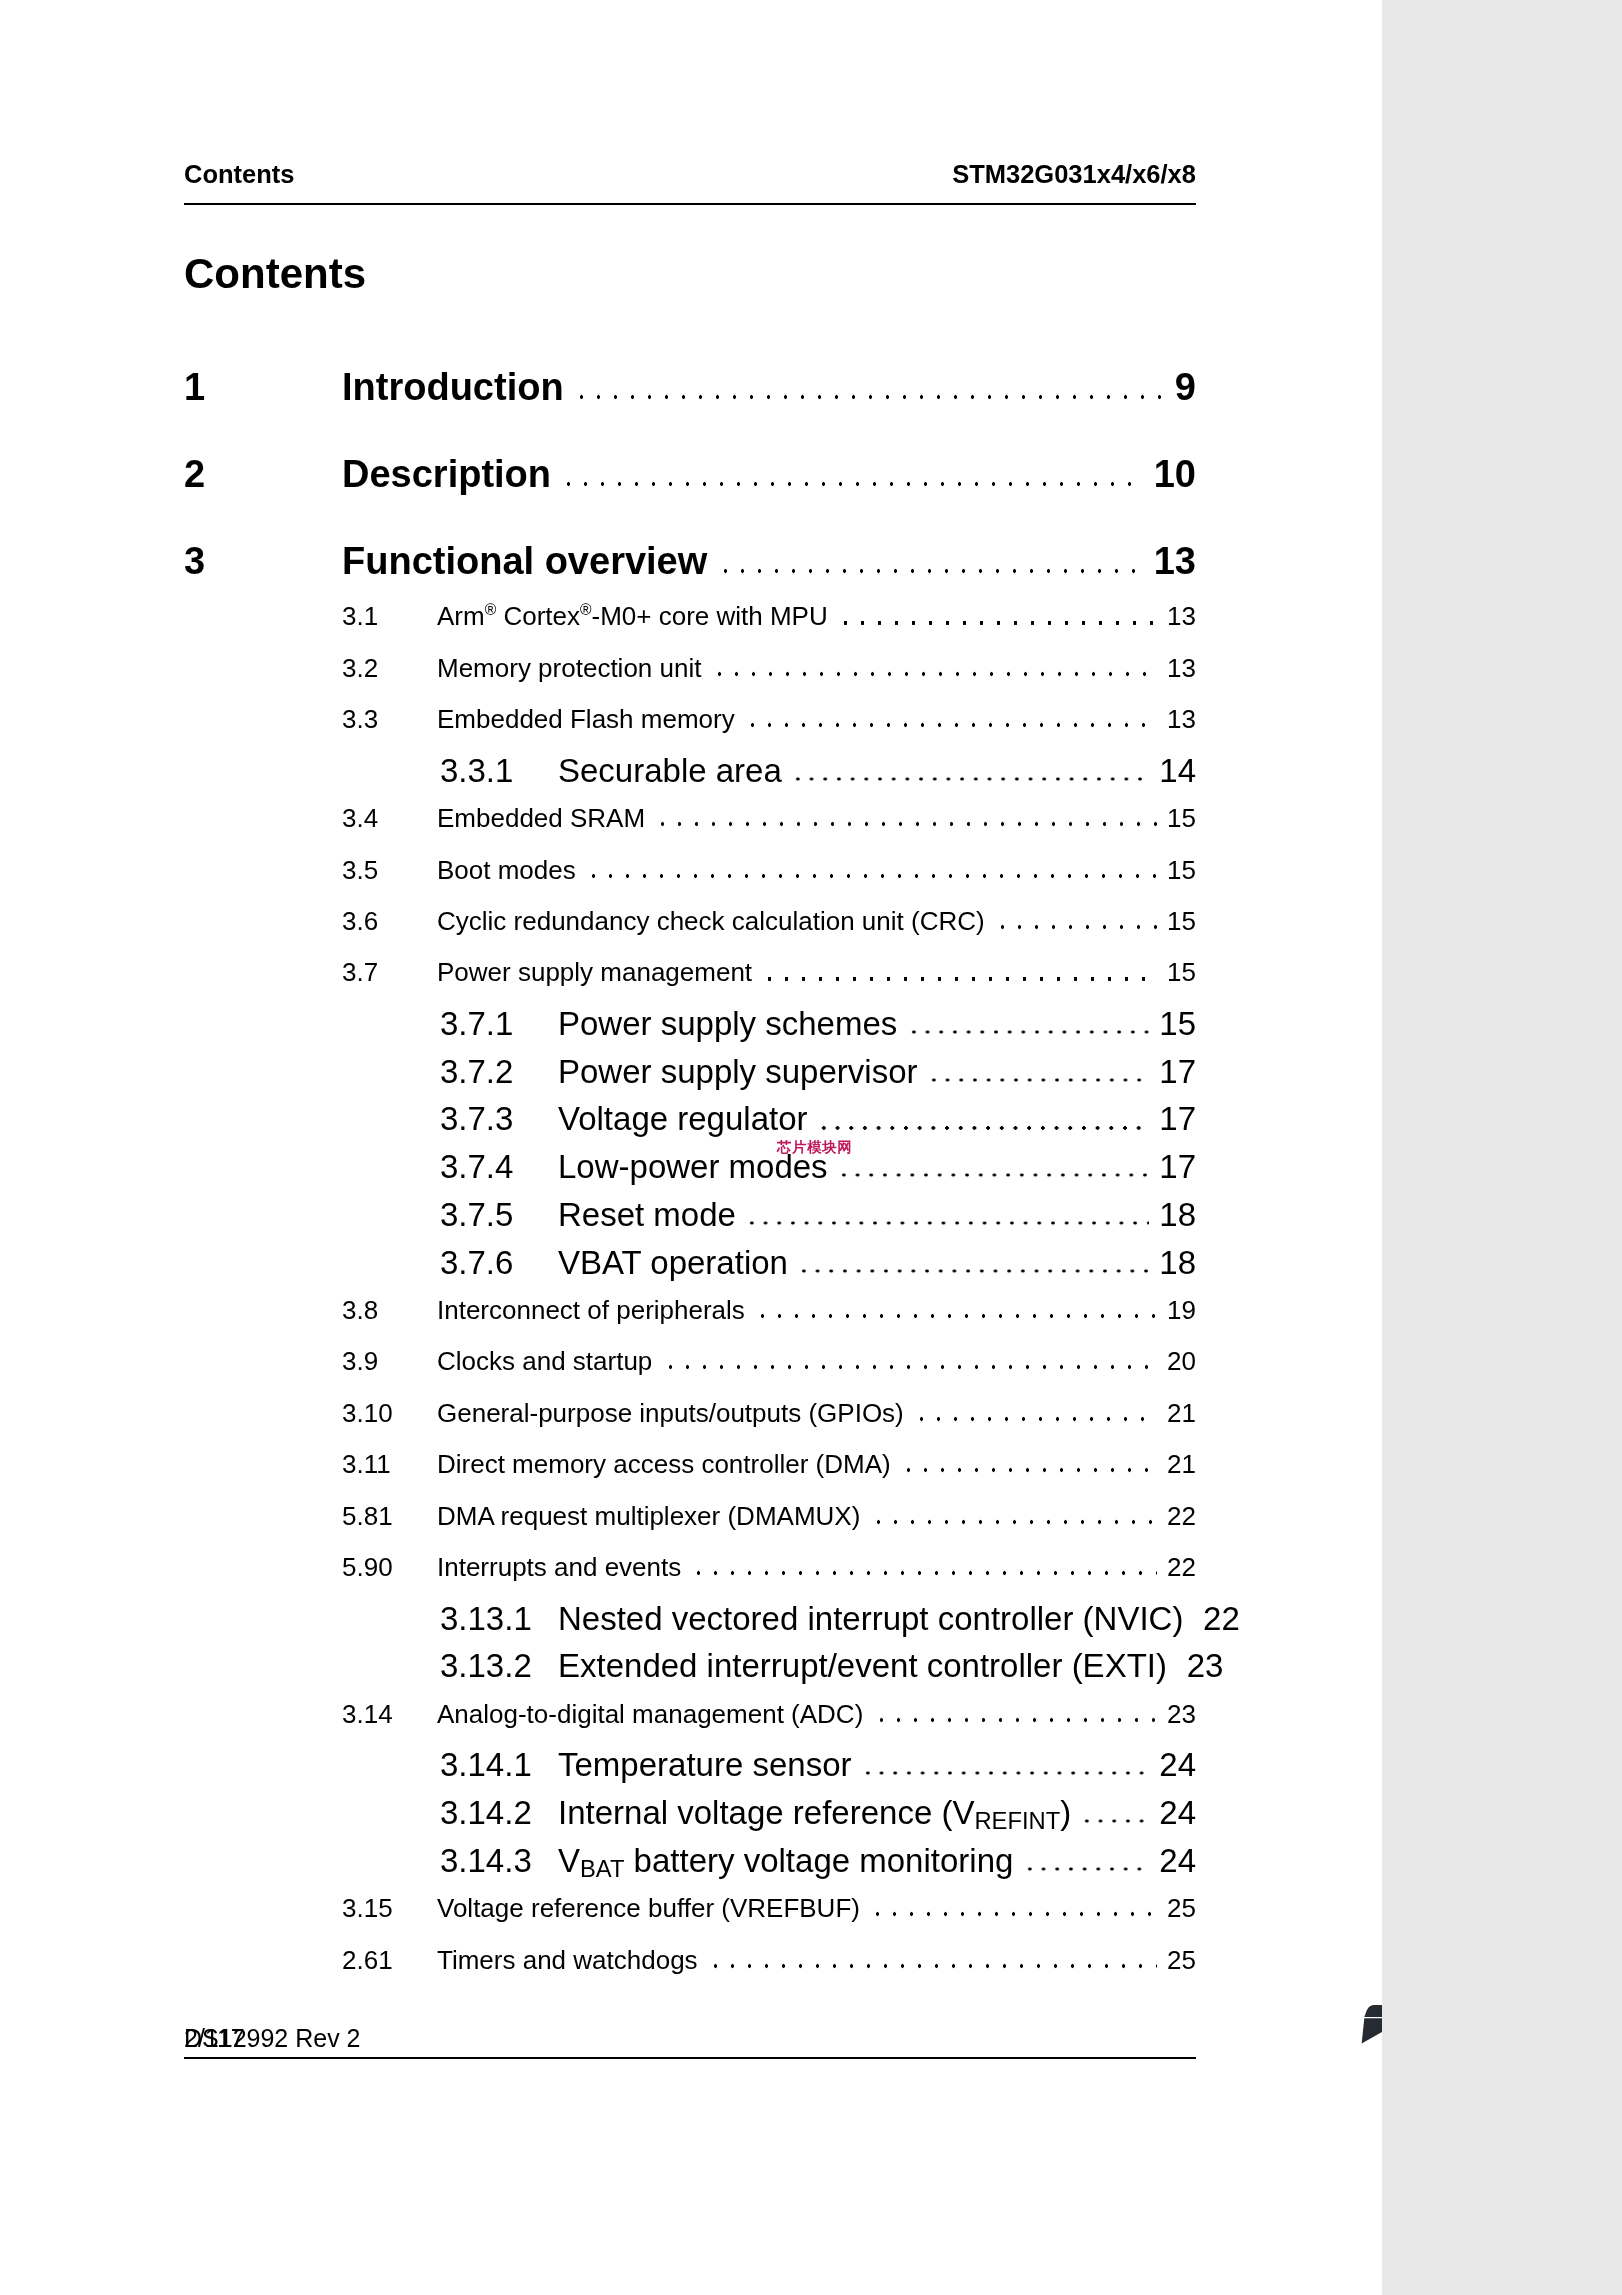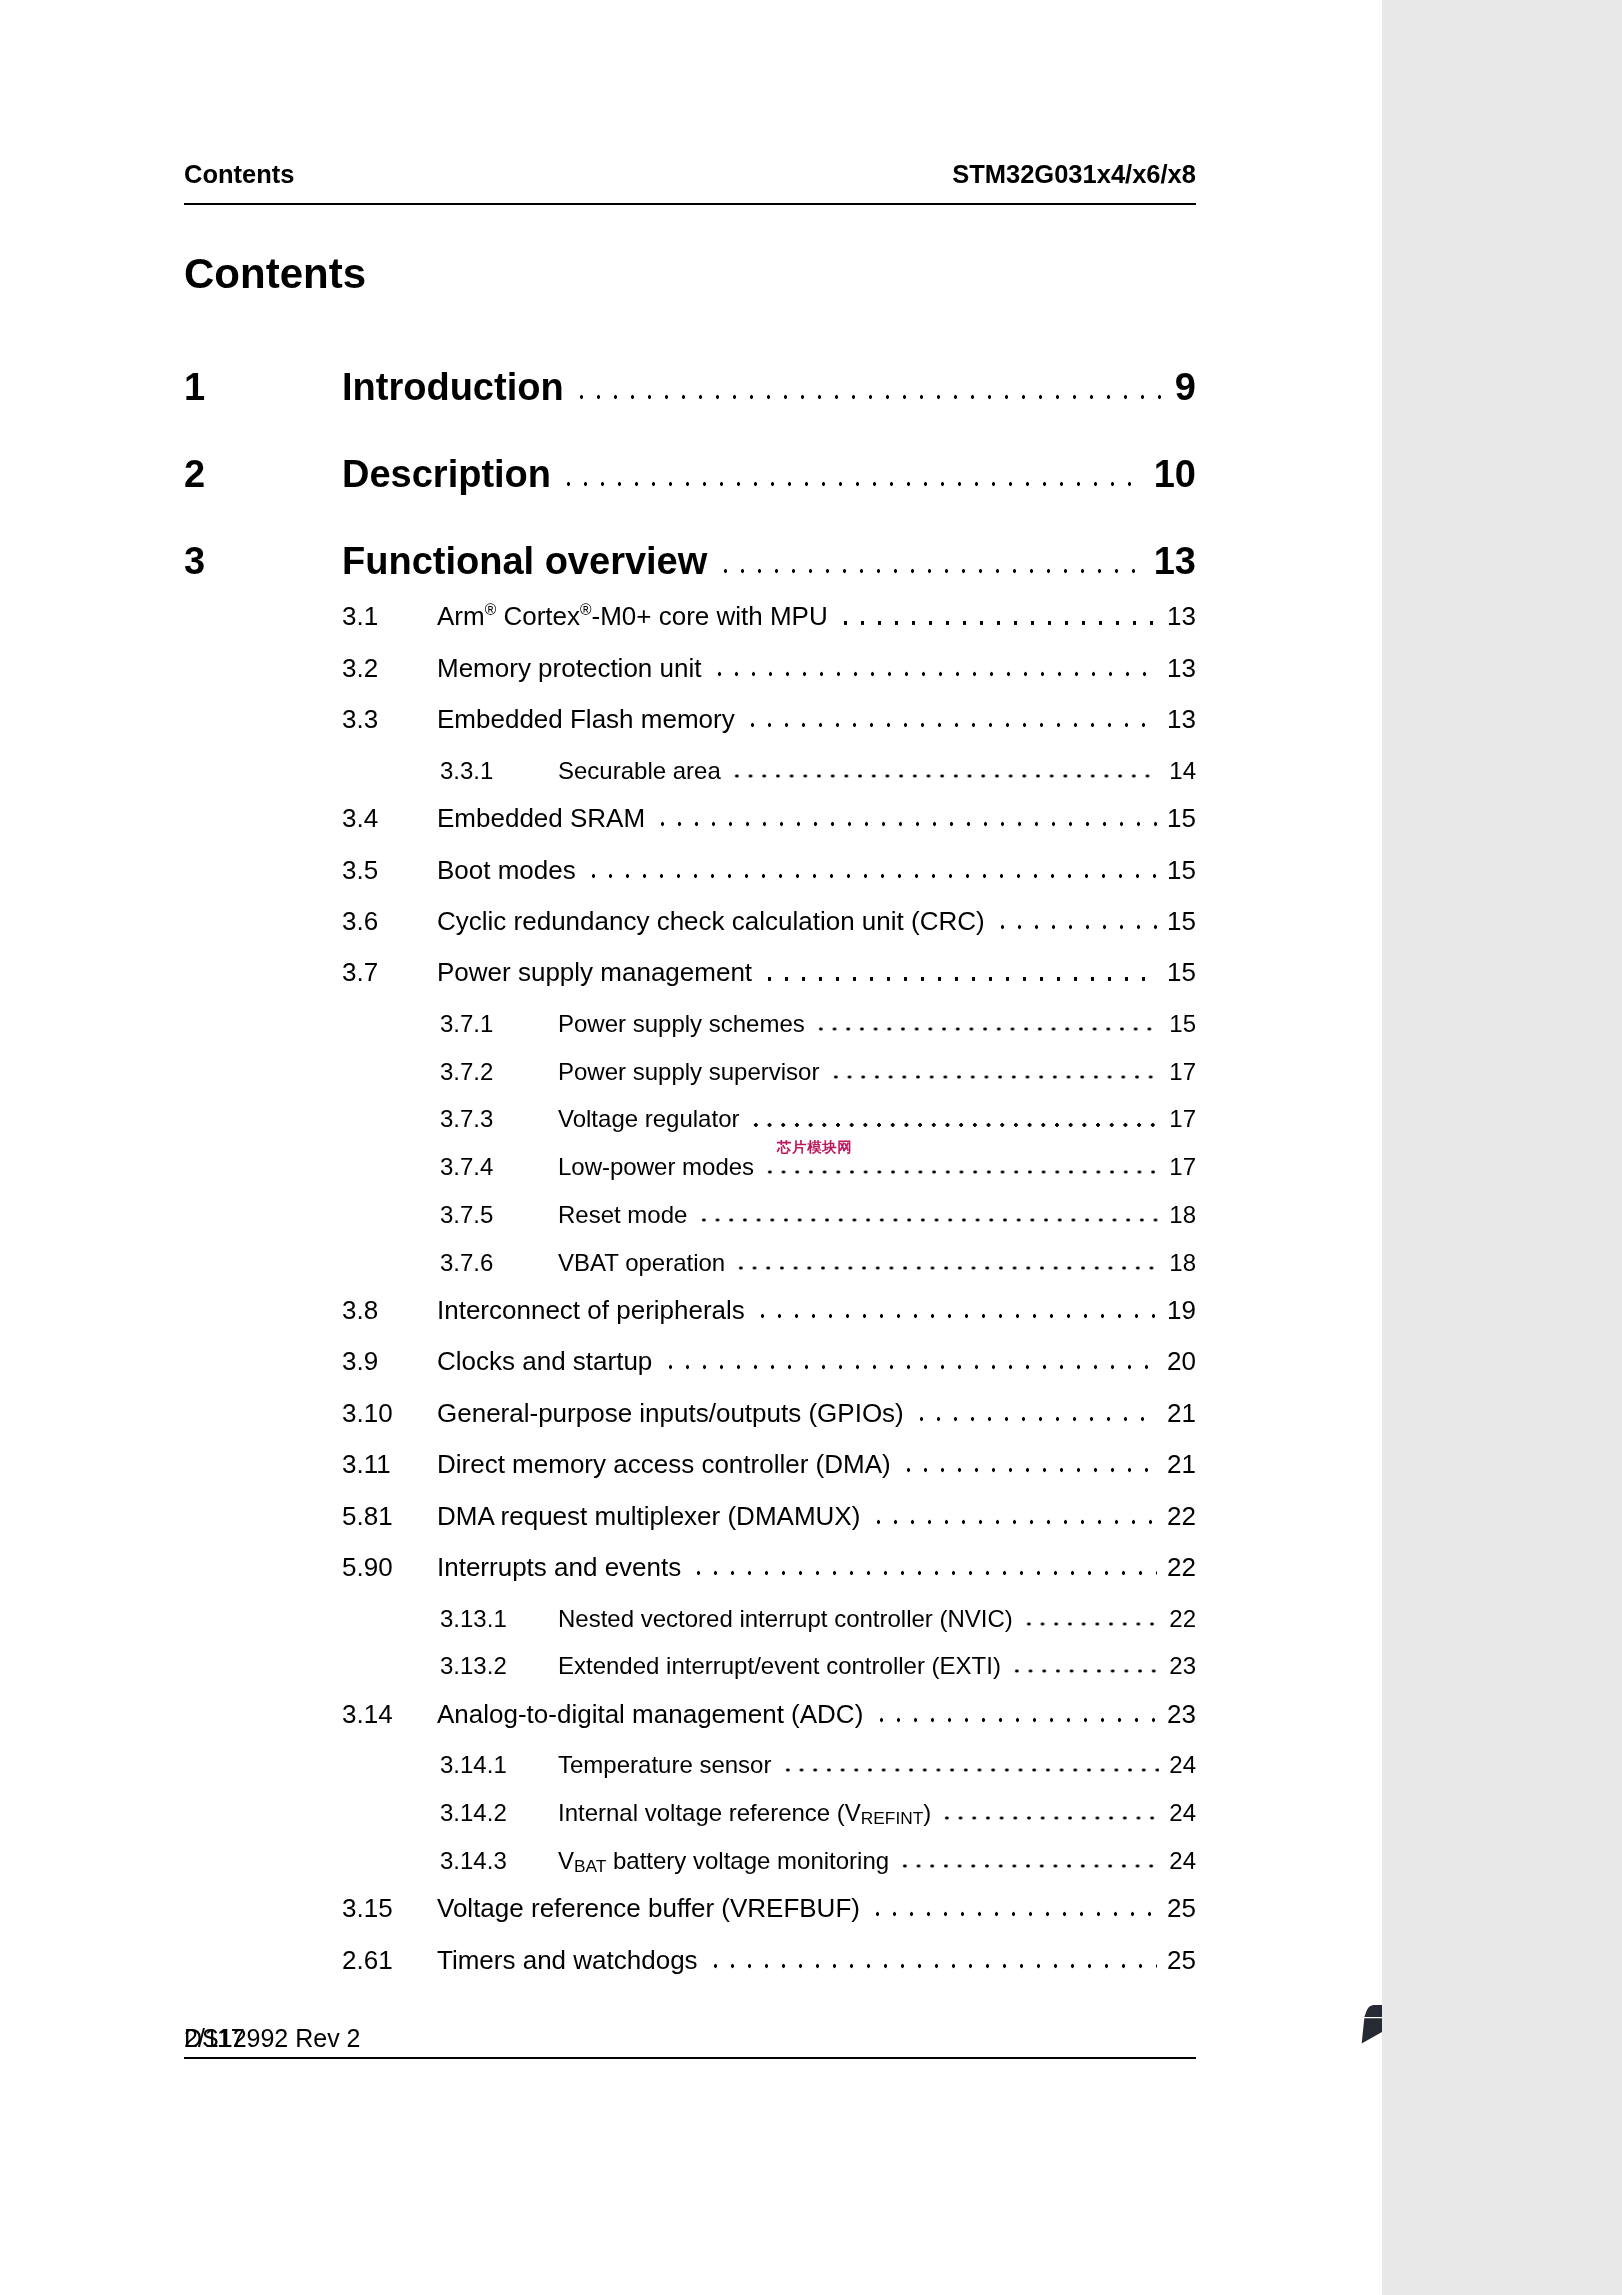--- a/index.html
+++ b/index.html
@@ -79,21 +79,21 @@
 
   .toc-row.l2 {
     font-size: 26px;
     line-height: 37px;
     margin-top: 14.4px;
     padding-left: 158px;
   }
   .toc-row.l2 .num { width: 95px; }
 
   .toc-row.l3 {
-    font-size: 24px;
+    font-size: 33px;
     line-height: 30px;
     margin-top: 17.7px;
     padding-left: 256px;
   }
   .toc-row.l3 .num { width: 118px; }
 
   .toc-row:first-child { margin-top: 0; }
 
   .toc-row.l1 .leader,
   .toc-row.l2 .leader {

